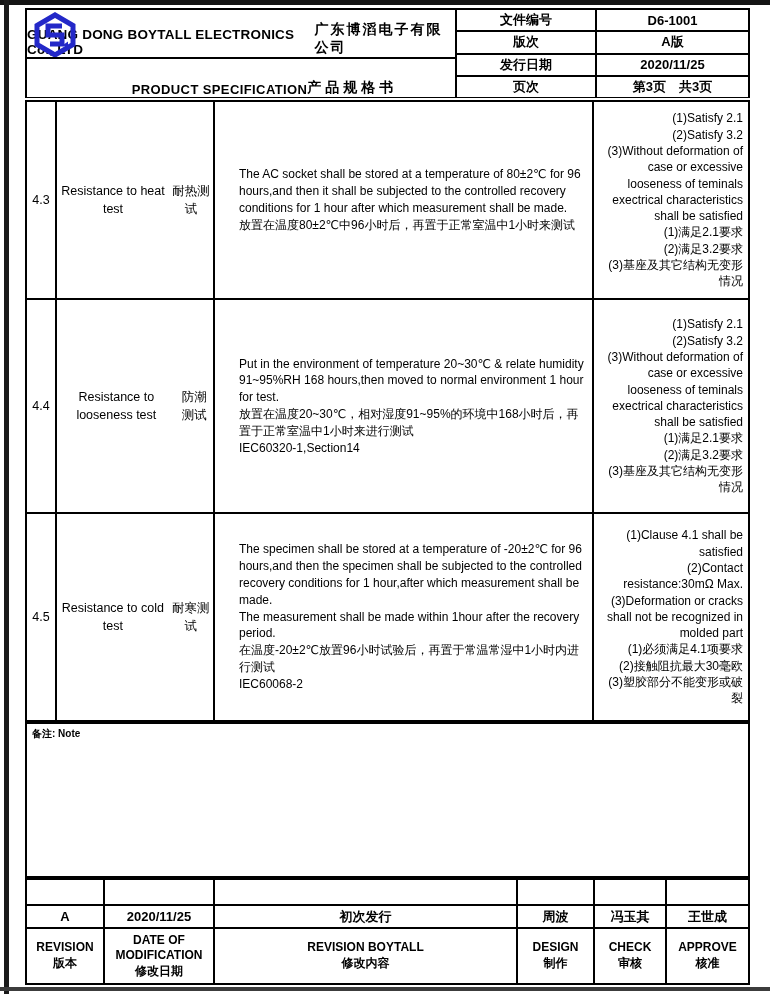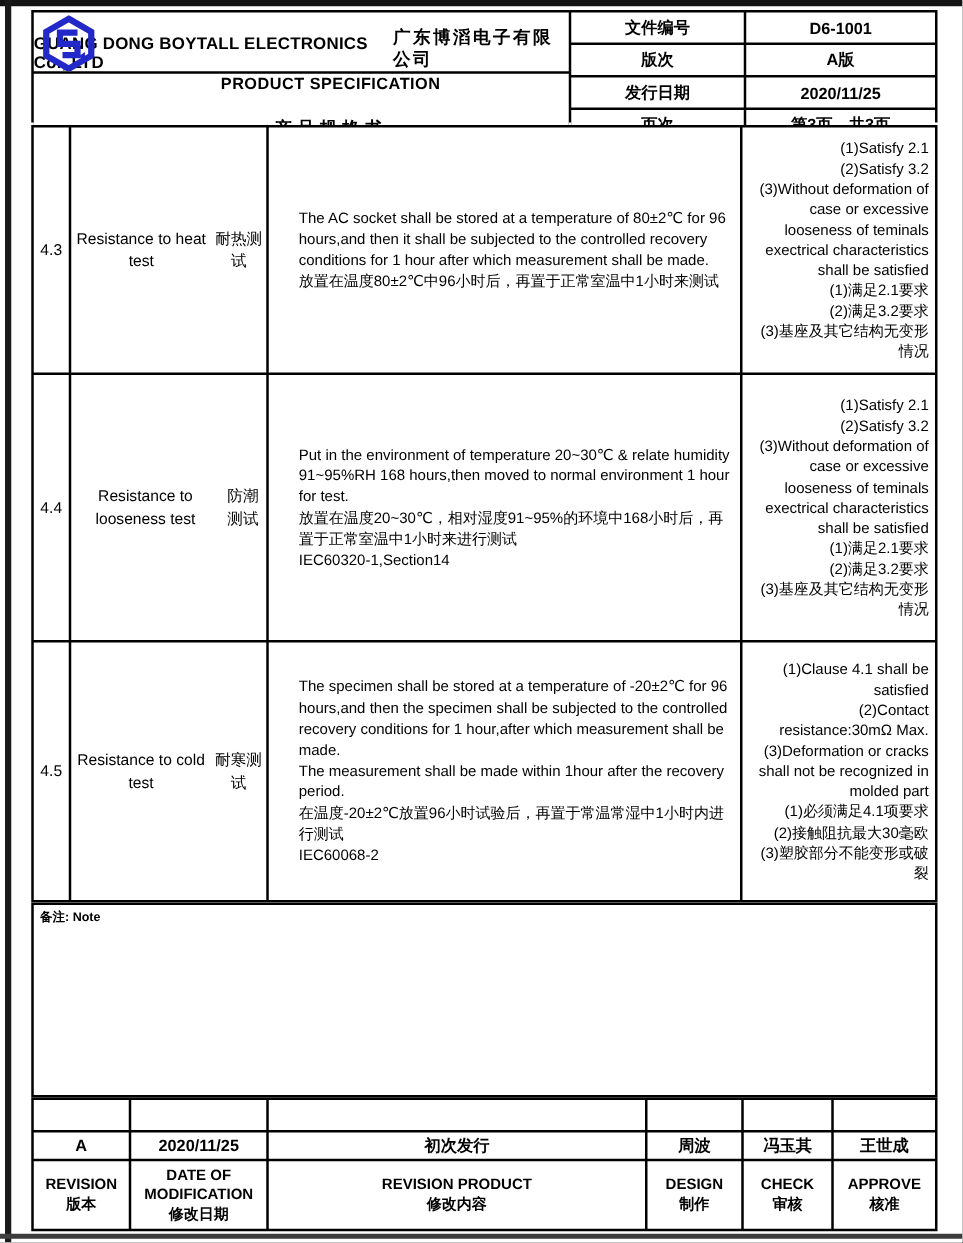--- a/index.html
+++ b/index.html
@@ -16,21 +16,21 @@
   .tbl { background:#000; display:grid; gap:2px; padding:2px; }
   .cell { background:#fff; }
 
   
   .header-tbl { position:absolute; left:25px; top:8px; width:725px; height:90px; grid-template-columns:428px 1fr; }
   .header-left { background:#000; display:grid; grid-template-rows:47px 1fr; gap:2px; }
   .company-row { position:relative; display:flex; justify-content:center; align-items:flex-end; }
   .logo-wrap { position:absolute; left:5px; top:2px; width:46px; height:45px; }
   .company-en { font-size:13.5px; font-weight:bold; letter-spacing:.2px; }
   .company-cn { font-size:14px; font-weight:bold; letter-spacing:2px; margin-top:18px; }
-  .prodspec-row { display:flex; flex-direction:column; justify-content:center; align-items:center;padding-left:47px; }
+  .prodspec-row { display:flex; flex-direction:row; justify-content:center; align-items:flex-end;padding-left:47px; }
   .prod-en { font-size:13px; font-weight:bold; letter-spacing:.4px; }
   .prod-cn { font-size:14px; font-weight:bold; letter-spacing:4px; margin-top:20px; }
   .header-right { background:#000; display:grid; grid-template-columns:138px 1fr; grid-template-rows:repeat(4,1fr); gap:2px; }
   .hlabel, .hvalue { background:#fff; display:flex; align-items:center; justify-content:center; font-weight:bold; font-size:13px; }
 
   
   .spec-tbl { position:absolute; left:25px; top:100px; width:725px; height:622px; grid-template-columns:28px 156px 377px 1fr; grid-template-rows:196px 212px 1fr; }
   .no-cell   { display:flex; align-items:center; justify-content:center; font-size:12.5px; }
   .name-cell { display:flex; flex-direction:row; align-items:center; justify-content:center; font-size:12.5px; line-height:1.45; text-align:center; }
   .proc-cell { display:flex; align-items:center;padding-left:16px; }
@@ -163,21 +163,21 @@
     <div class="rev-cell">初次发行</div>
     <div class="rev-cell">周波</div>
     <div class="rev-cell">冯玉其</div>
     <div class="rev-cell">王世成</div>
 
     <div class="rev-cell rev-head">REVISION
 版本</div>
     <div class="rev-cell rev-head">DATE OF
 MODIFICATION
 修改日期</div>
-    <div class="rev-cell rev-head">REVISION PRODUCT
+    <div class="rev-cell rev-head">REVISION BOYTALL
 修改内容</div>
     <div class="rev-cell rev-head">DESIGN
 制作</div>
     <div class="rev-cell rev-head">CHECK
 审核</div>
     <div class="rev-cell rev-head">APPROVE
 核准</div>
   </div>
 </div>
 

